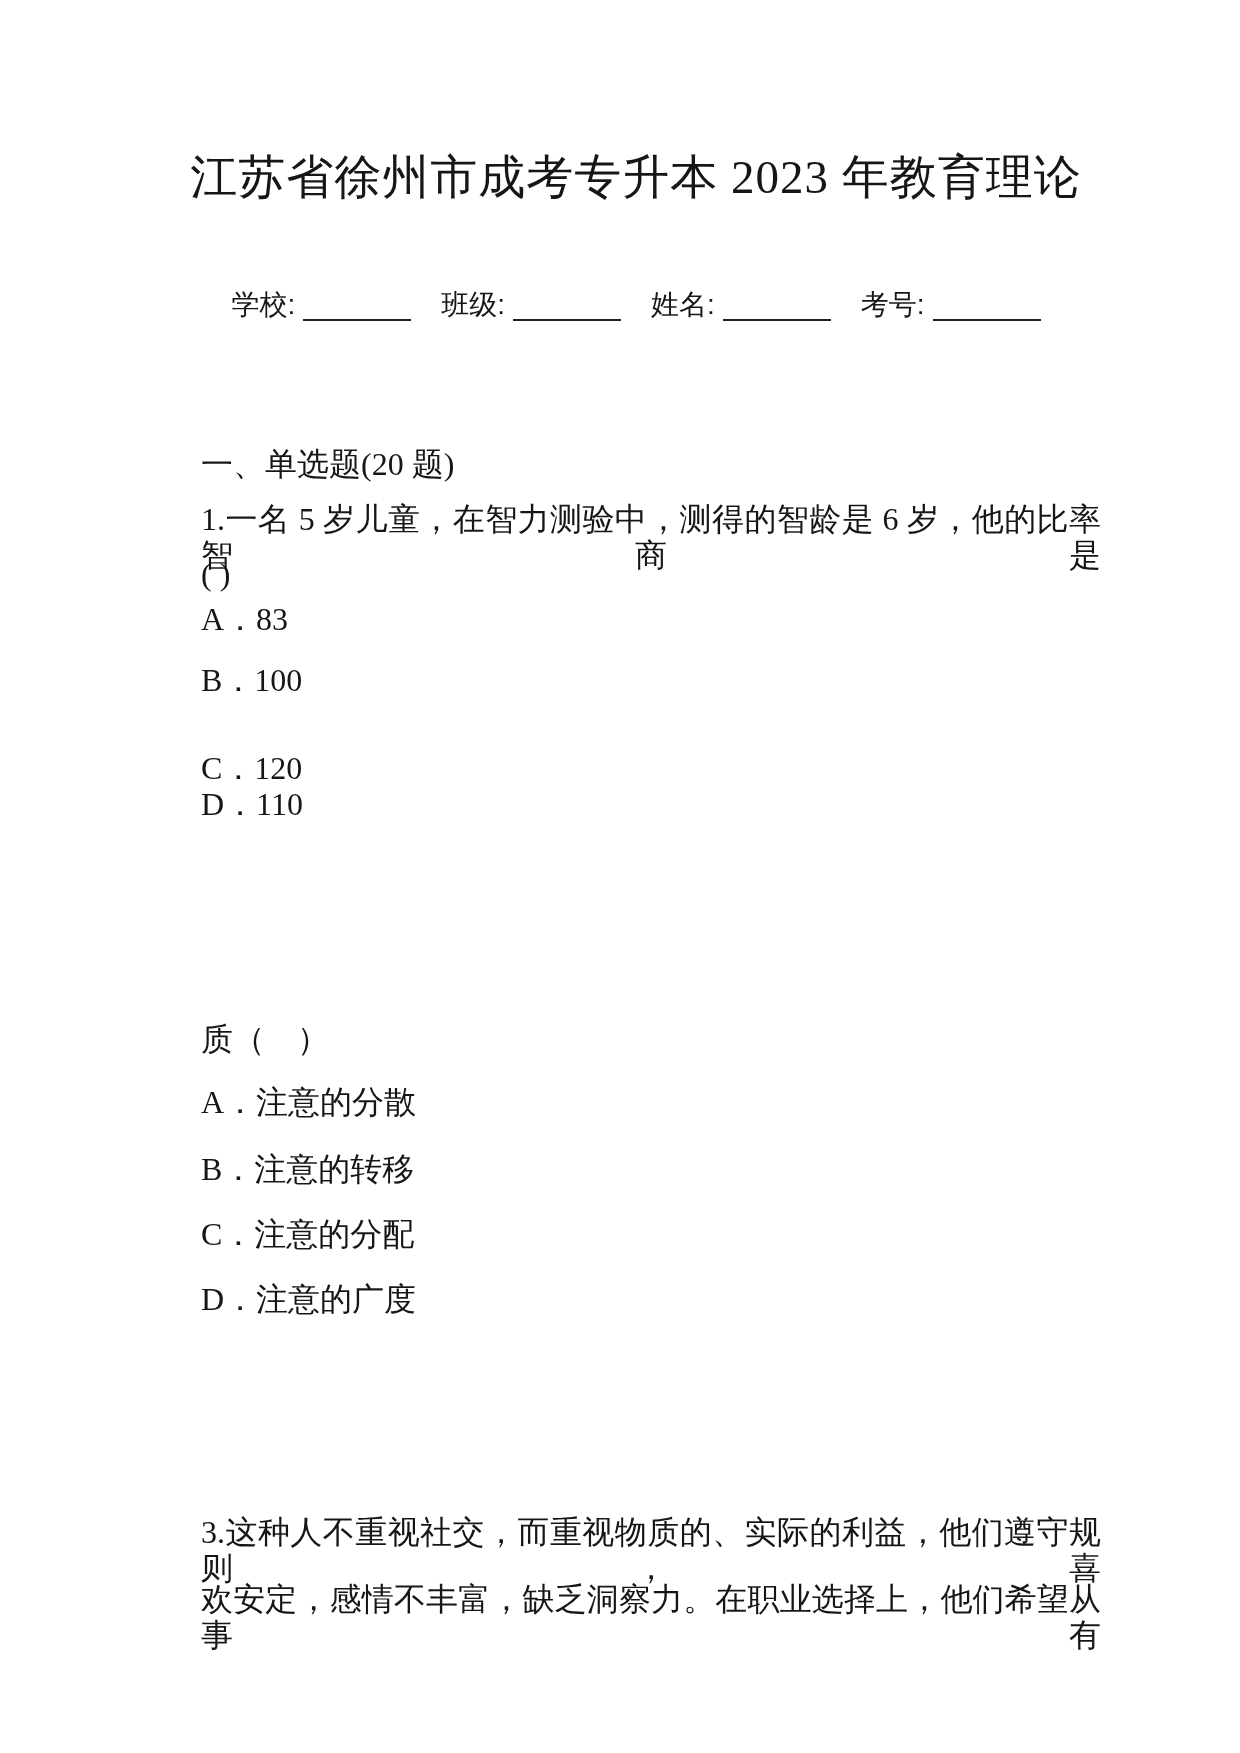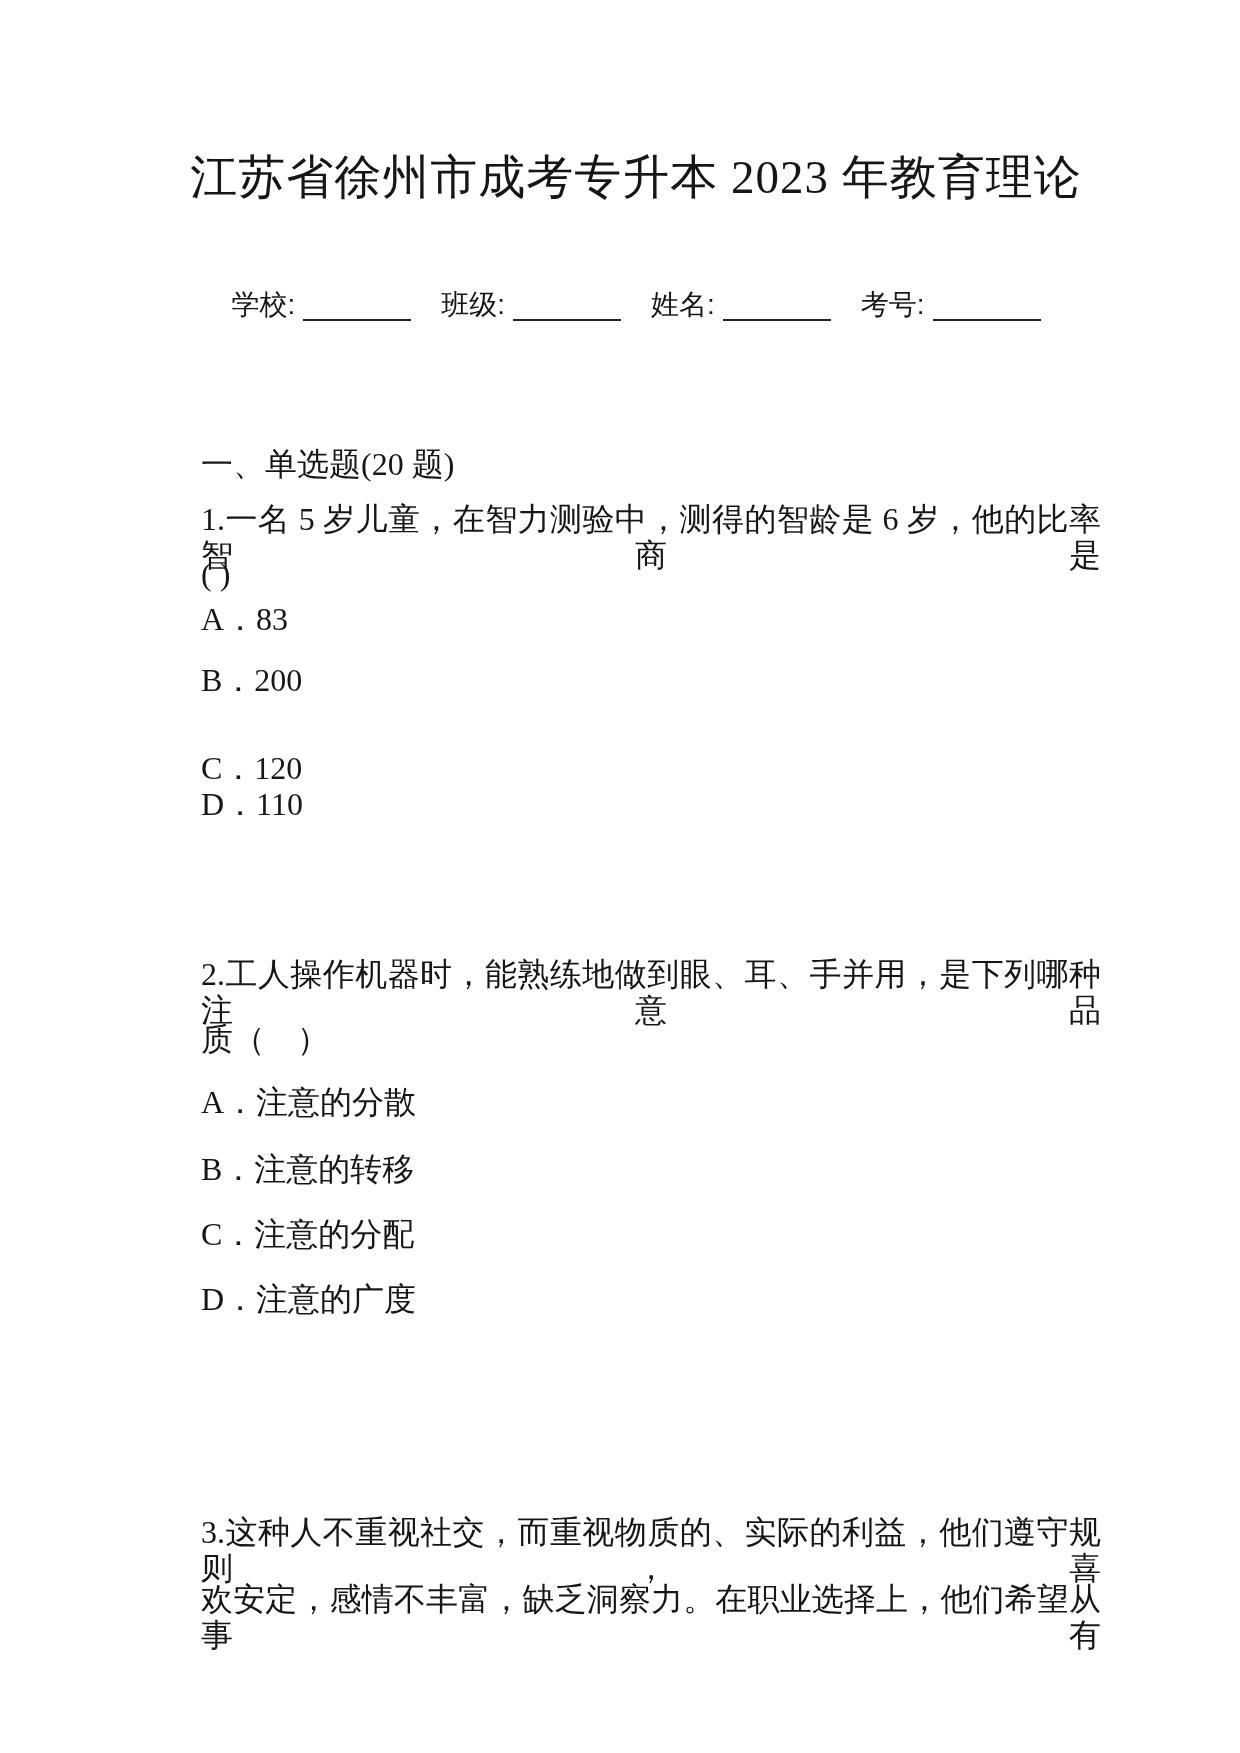--- a/index.html
+++ b/index.html
@@ -81,25 +81,24 @@
       <span class="info-label">考号:</span>
       <span class="blank"></span>
     </span>
   </div>
 
   <div class="line" style="top:430px">一、单选题(20 题)</div>
 
   <div class="line jline" style="top:485px">1.一名 5 岁儿童，在智力测验中，测得的智龄是 6 岁，他的比率智商是</div>
   <div class="line" style="top:540px">( )</div>
   <div class="line" style="top:585px">A．83</div>
-  <div class="line" style="top:646px">B．200</div>
+  <div class="line" style="top:646px">B．100</div>
   <div class="line" style="top:734px">C．120</div>
   <div class="line" style="top:770px">D．110</div>
 
-  <div class="line jline" style="top:940px">2.工人操作机器时，能熟练地做到眼、耳、手并用，是下列哪种注意品</div>
   <div class="line" style="top:1005px">质（　）</div>
   <div class="line" style="top:1068px">A．注意的分散</div>
   <div class="line" style="top:1200px">C．注意的分配</div>
   <div class="line" style="top:1135px">B．注意的转移</div>
   <div class="line" style="top:1265px">D．注意的广度</div>
 
   <div class="line jline" style="top:1498px">3.这种人不重视社交，而重视物质的、实际的利益，他们遵守规则，喜</div>
   <div class="line jline" style="top:1565px">欢安定，感情不丰富，缺乏洞察力。在职业选择上，他们希望从事有</div>
 
 </div>

